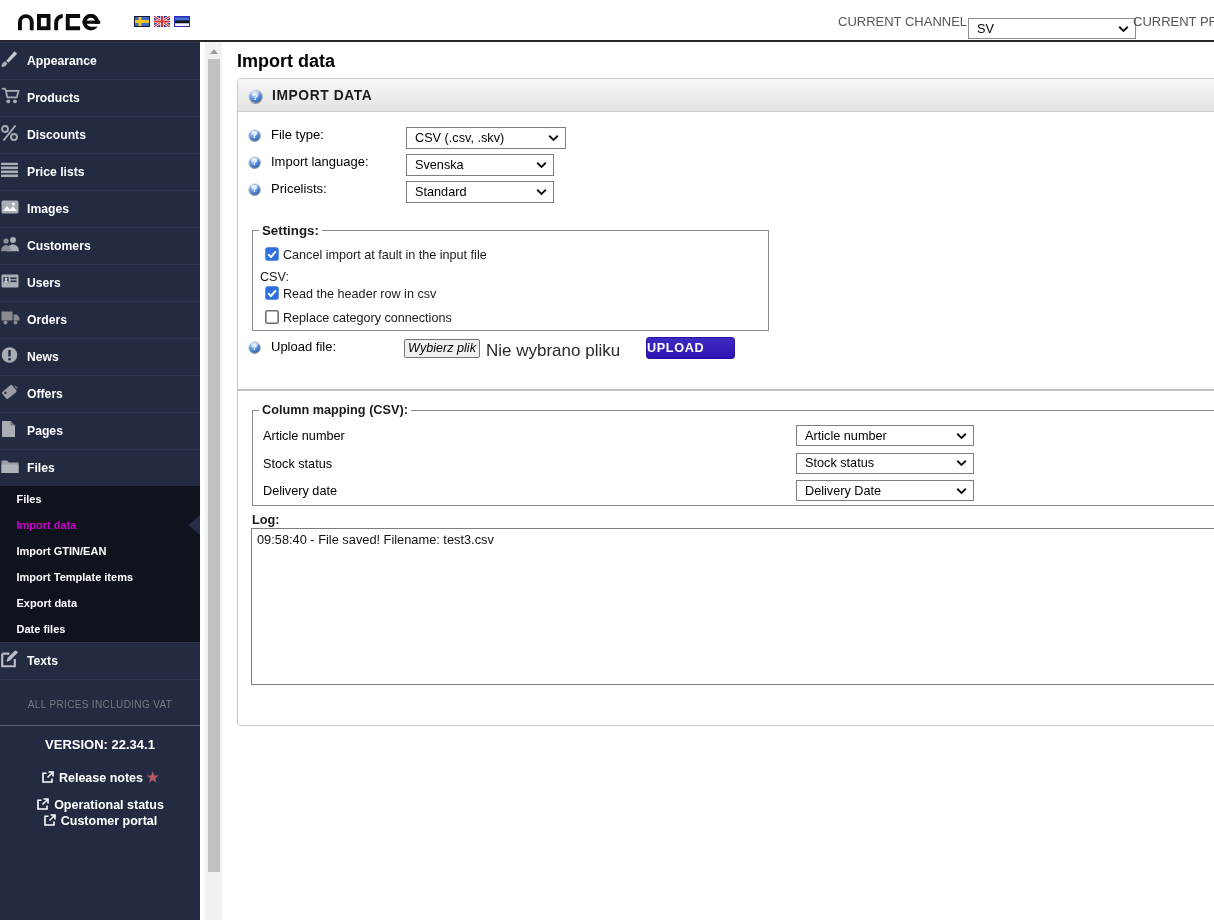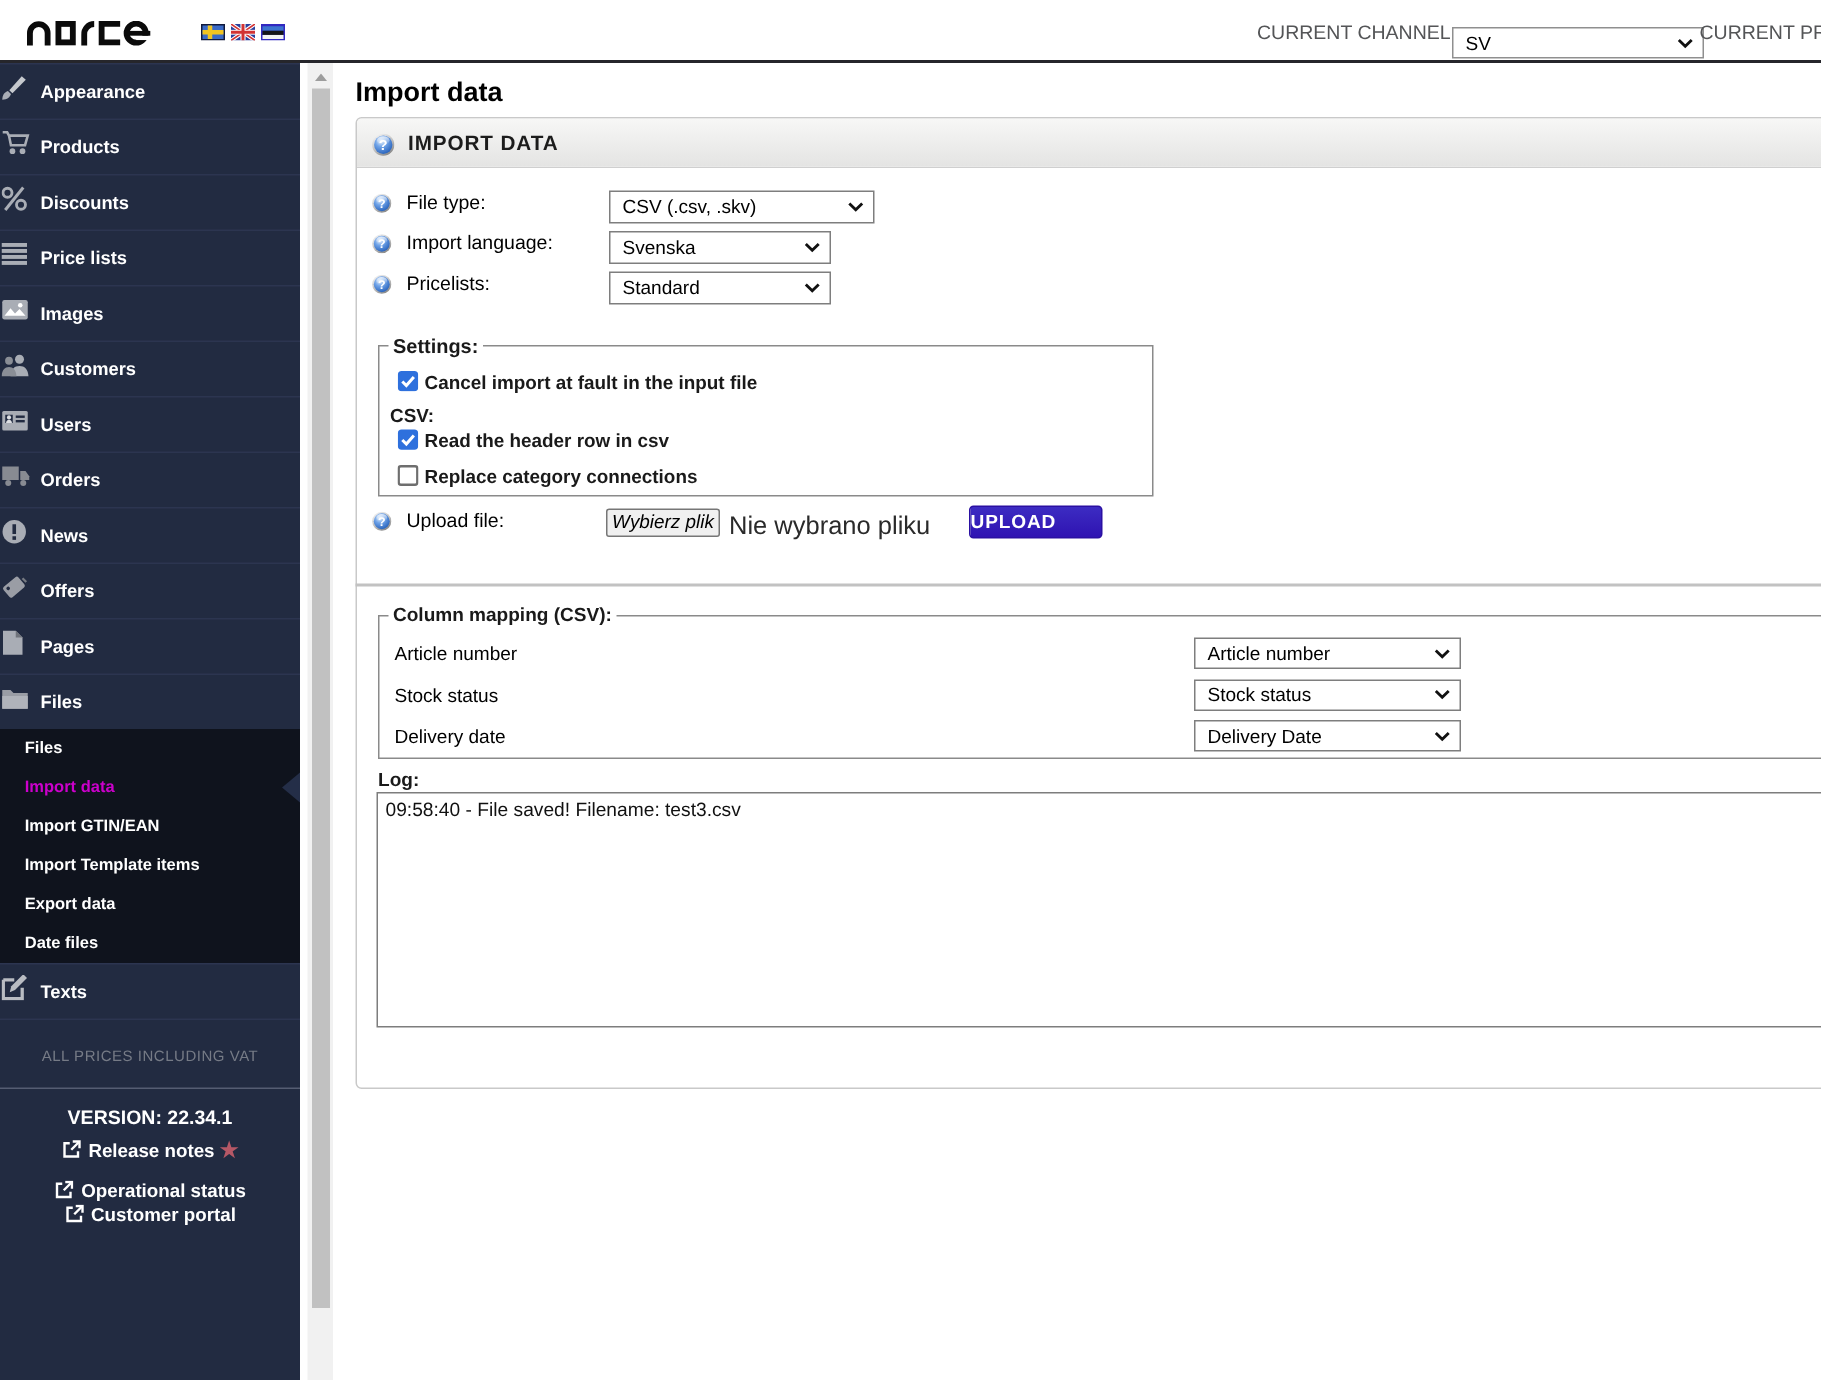--- a/index.html
+++ b/index.html
@@ -35,21 +35,21 @@
 #mainhdr span { position:absolute; left:34px; top:9px; font-size:13.8px; font-weight:bold;
   color:#1c1c1c; letter-spacing:0.6px; }
 .flabel { position:absolute; font-size:13px; color:#000000; }
 .sel { position:absolute; border:1px solid #7e7e7e; background:#fff; font-size:12.7px;
   color:#000; }
 .sel span { position:absolute; left:8px; top:50%; transform:translateY(-50%); white-space:nowrap; }
 .sel svg { position:absolute; right:6px; top:50%; transform:translateY(-50%); }
 .fset { position:absolute; border:1px solid #8a8a8a; }
 .fleg { position:absolute; top:-8px; background:#fff; padding:0 3px; font-weight:bold;
   color:#1a1a1a; white-space:nowrap; }
-.cbl { position:absolute; font-size:12.6px; color:#1a1a1a;font-weight:bold; }
+.cbl { position:absolute; font-size:12.6px; color:#1a1a1a; }
 
 #upbtn { position:absolute; left:646px; top:337px; width:89px; height:22px; border-radius:3px;
   background:linear-gradient(#3c2cc2,#2f13b2); border:1px solid #2a10a2; color:#fff;
   font-weight:bold; font-size:12.7px; letter-spacing:0.6px; text-align:left; line-height:20px; }
 #filebtn { position:absolute; left:404px; top:339px; width:76px; height:19px; background:#f0f0f0;
   border:1px solid #767676; border-radius:2px; font-size:12.6px; color:#000; text-align:center;
   line-height:17px;font-style:italic; }
 #hr1 { position:absolute; left:237px; top:389px; width:1053px; height:2px; background:#c2c2c2; }
 #logbox { position:absolute; left:251px; top:528px; width:1021px; height:157px;
   border:1px solid #7d7d7d; background:#fff; }
@@ -223,21 +223,21 @@
         <span class="micon"><svg width="17" height="17" viewBox="0 0 17 17">
             <path d="M1.2,3.2 V15.8 H13.8 V8.5" fill="none" stroke="#b9bcc2" stroke-width="2.2"></path>
             <path d="M1.2,3.2 H8.5" stroke="#b9bcc2" stroke-width="2.2"></path>
             <path d="M5.5,11.5 6.5,7.5 14.5,-0.5 17,2 9,10 5.5,11.5Z" fill="#b9bcc2"></path>
           </svg></span>
         <span class="mtxt">Texts</span>
       </div>
     <div style="height:46px;border-top:1px solid #2c3550;text-align:center;line-height:50px;font-size:10px;color:#767b86;letter-spacing:0.35px">ALL PRICES INCLUDING VAT</div>
     <div style="border-top:1px solid #555d72;text-align:center;padding-top:11px;font-size:13px;font-weight:bold;color:#fff">
       <div>VERSION: 22.34.1</div>
-      <div style="margin-top:6px;font-size:12.5px"><svg class="extlink" width="13" height="13" viewBox="0 0 13 13">
+      <div style="margin-top:17px;font-size:12.5px"><svg class="extlink" width="13" height="13" viewBox="0 0 13 13">
             <g fill="none" stroke="#fff" stroke-width="1.6">
               <path d="M5.5,2.2 H2 V11 H11 V7.5"></path>
               <path d="M7.5,1 H12 V5.5"></path>
               <path d="M11.5,1.5 6.5,6.5"></path>
             </g>
           </svg>Release notes <span style="color:#b65866;font-size:14px">★</span></div>
       <div style="margin-top:13px;font-size:12.5px"><svg class="extlink" width="13" height="13" viewBox="0 0 13 13">
             <g fill="none" stroke="#fff" stroke-width="1.6">
               <path d="M5.5,2.2 H2 V11 H11 V7.5"></path>
               <path d="M7.5,1 H12 V5.5"></path>
@@ -295,21 +295,21 @@
     <text x="7.5" y="10.9" font-size="9.6" font-weight="bold" fill="#fff" text-anchor="middle" font-family="Liberation Sans">?</text>
   </svg>
 
   <svg class="abs" style="left:247.5px;top:128.5px" width="13" height="13" viewBox="0 0 14 14">
       <circle cx="7" cy="7" r="6.9" fill="url(#rg)"></circle>
       <circle cx="7" cy="7" r="5.7" fill="url(#qg)"></circle>
       <ellipse cx="7" cy="4.4" rx="3.9" ry="2.6" fill="url(#gl)"></ellipse>
       <text x="7" y="10.2" font-size="9" font-weight="bold" fill="#fff" text-anchor="middle" font-family="Liberation Sans">?</text>
     </svg>
   <div class="flabel" style="left:271px;top:126.5px">File type:</div>
-  <div class="sel" style="left:406px;top:127px;width:177px;height:22px">
+  <div class="sel" style="left:406px;top:127px;width:160px;height:22px">
     <span>CSV (.csv, .skv)</span>
     <svg width="11" height="7" viewBox="0 0 11 7">
         <path d="M1.2,1.2 5.5,5.4 9.8,1.2" fill="none" stroke="#111" stroke-width="1.9"></path>
       </svg>
   </div>
 
   <svg class="abs" style="left:247.5px;top:155.5px" width="13" height="13" viewBox="0 0 14 14">
       <circle cx="7" cy="7" r="6.9" fill="url(#rg)"></circle>
       <circle cx="7" cy="7" r="5.7" fill="url(#qg)"></circle>
       <ellipse cx="7" cy="4.4" rx="3.9" ry="2.6" fill="url(#gl)"></ellipse>

